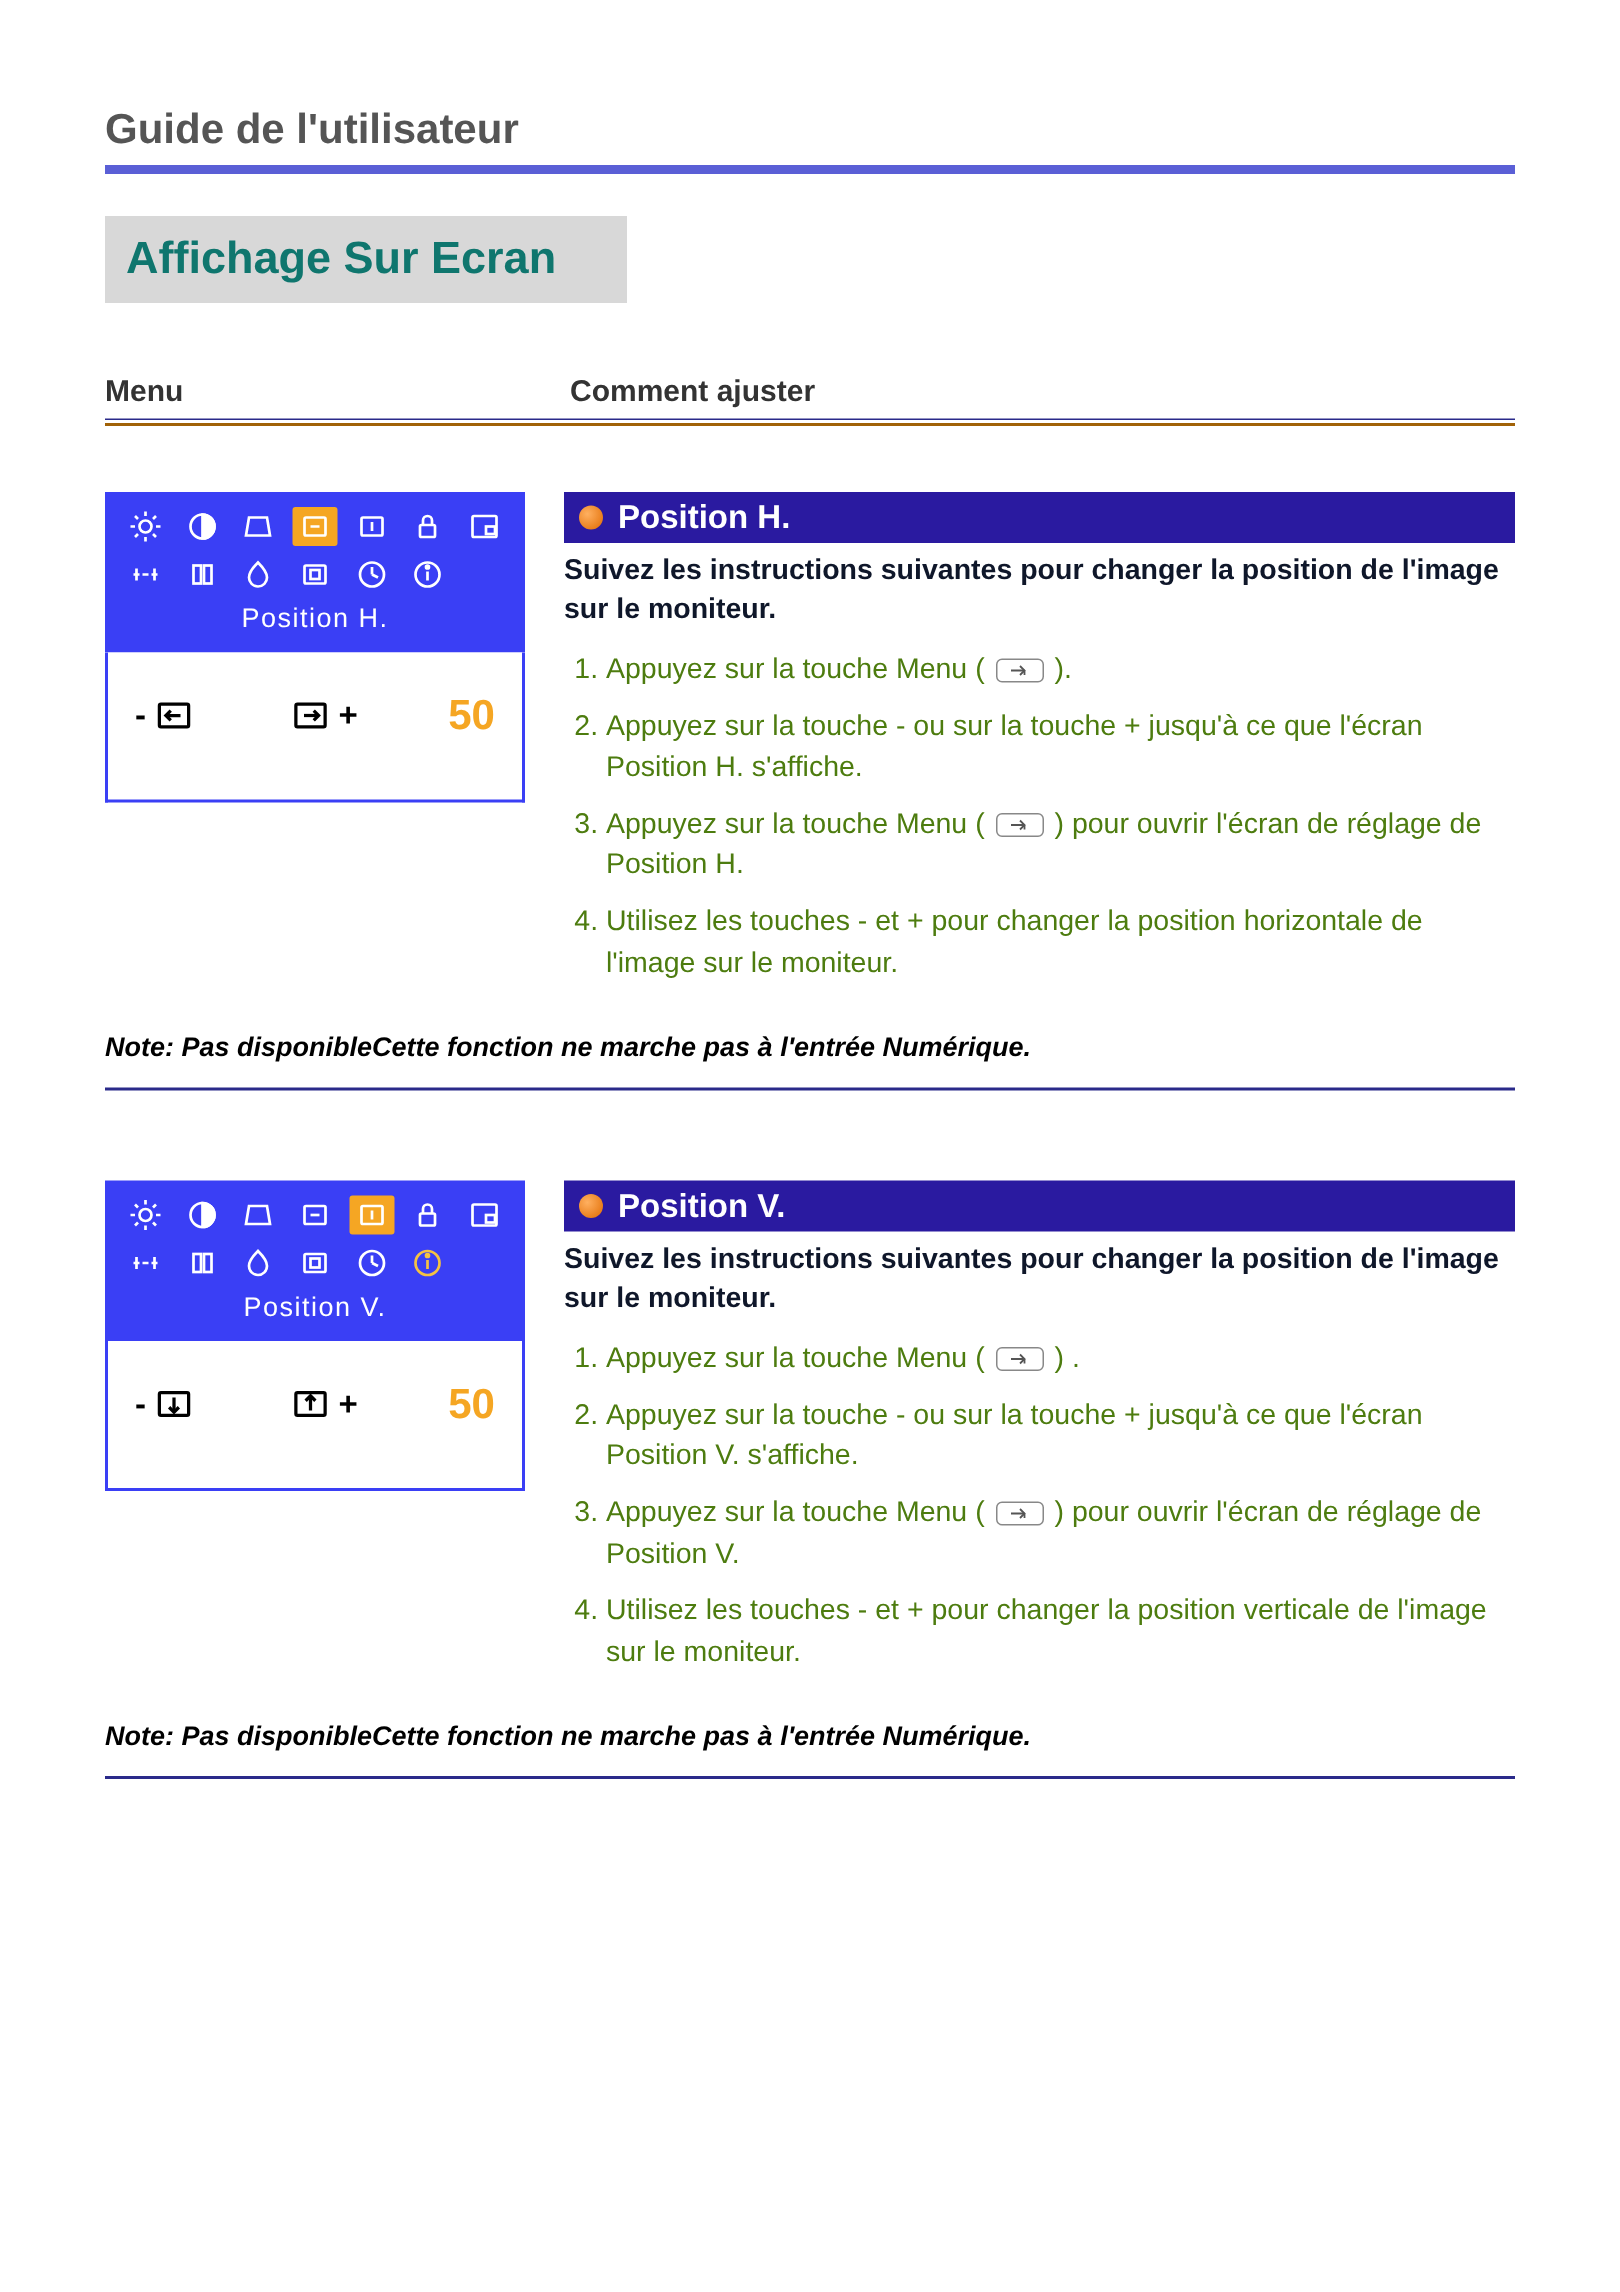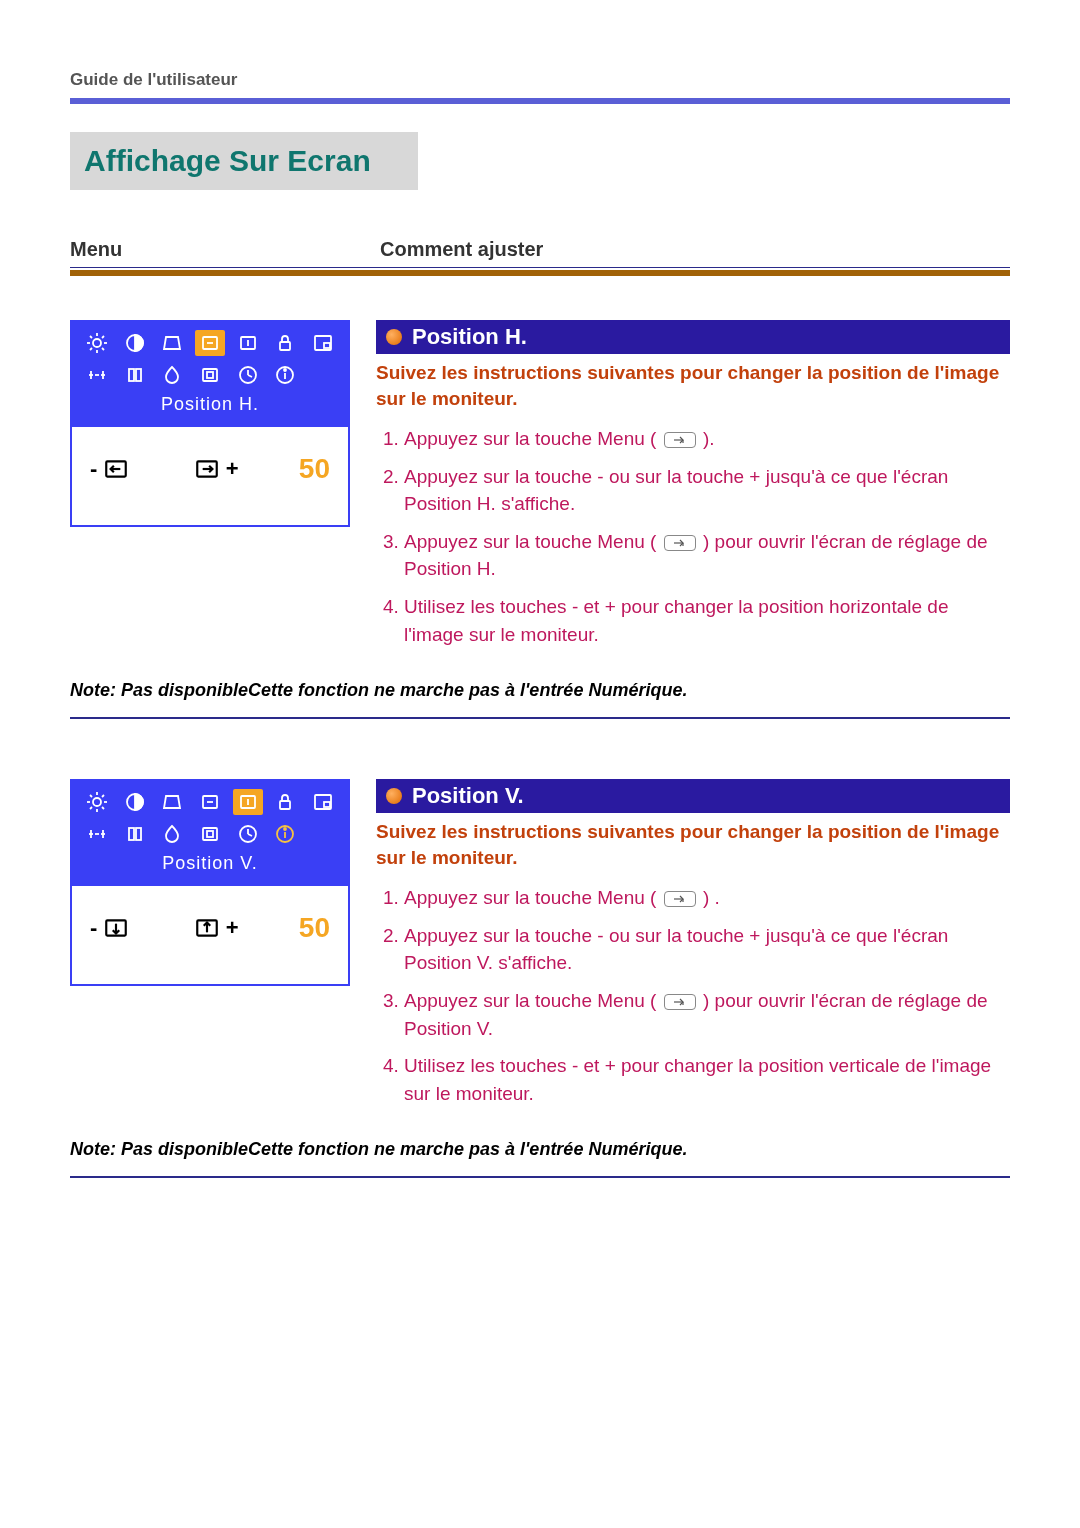--- a/index.html
+++ b/index.html
@@ -15,21 +15,21 @@
     display: flex;
     justify-content: space-between;
     align-items: flex-end;
     margin-bottom: 8px;
   }
   .logo {
     width: 180px;
   }
   .logo svg { width: 100%; height: auto; }
   .guide-title {
-    font-size: 17px;
+    font-size: 28px;
     font-weight: bold;
     color: #555;
   }
   .top-rule {
     height: 6px;
     background: #5a5fd6;
     margin-bottom: 28px;
   }
   .page-title-bar {
     background: linear-gradient(to right, #d8d8d8 0%, #d8d8d8 37%, #fff 37%, #fff 100%);
@@ -41,21 +41,21 @@
     background: #d8d8d8;
     display: inline-block;
     padding: 12px 26px 12px 14px;
   }
   .page-title-bar h1 {
     font-size: 30px;
     font-weight: bold;
     color: #0f766e;
   }
   .col-headers-wrap {
-    border-bottom: 6px solid #a16207;
+    border-bottom: 2px solid #a16207;
     padding-bottom: 2px;
     margin-bottom: 44px;
   }
   .col-headers-inner {
     border-bottom: 1px solid #2a2a8a;
     padding-bottom: 6px;
     display:flex;
   }
   .col-menu { width: 310px; font-size: 20px; font-weight: bold; color:#333; }
   .col-adjust { font-size: 20px; font-weight: bold; color:#333; }
@@ -125,29 +125,29 @@
     margin-bottom:6px;
   }
   .bullet {
     width:16px; height:16px; border-radius:50%;
     background: radial-gradient(circle at 35% 35%, #ffb060, #e06a00);
     flex-shrink:0;
   }
   .lead {
     font-size:19px;
     font-weight:bold;
-    color:#c2410c;
+    color:#0f172a;
     margin-bottom:14px;
     line-height:1.35;
   }
   ol.steps {
     list-style: decimal;
     padding-left: 28px;
     font-size:19px;
-    color:#be185d;
+    color:#4d7c0f;
     line-height:1.45;
   }
   ol.steps li { margin-bottom:10px; }
   .menu-icon-inline {
     display:inline-flex;
     vertical-align:middle;
     border:1px solid #888;
     border-radius:4px;
     padding:1px 6px;
     margin:0 2px;

